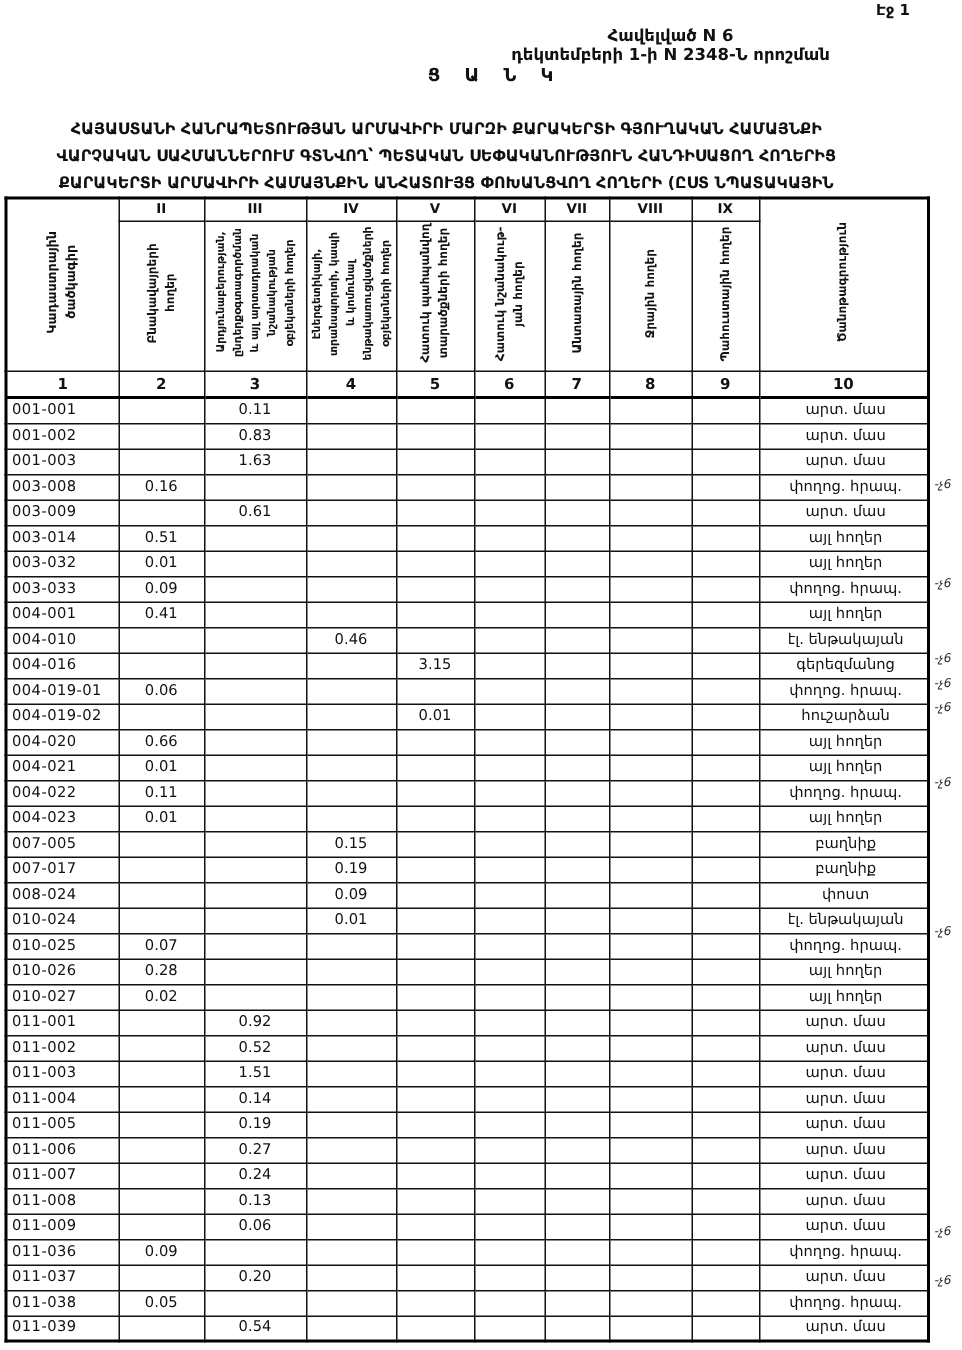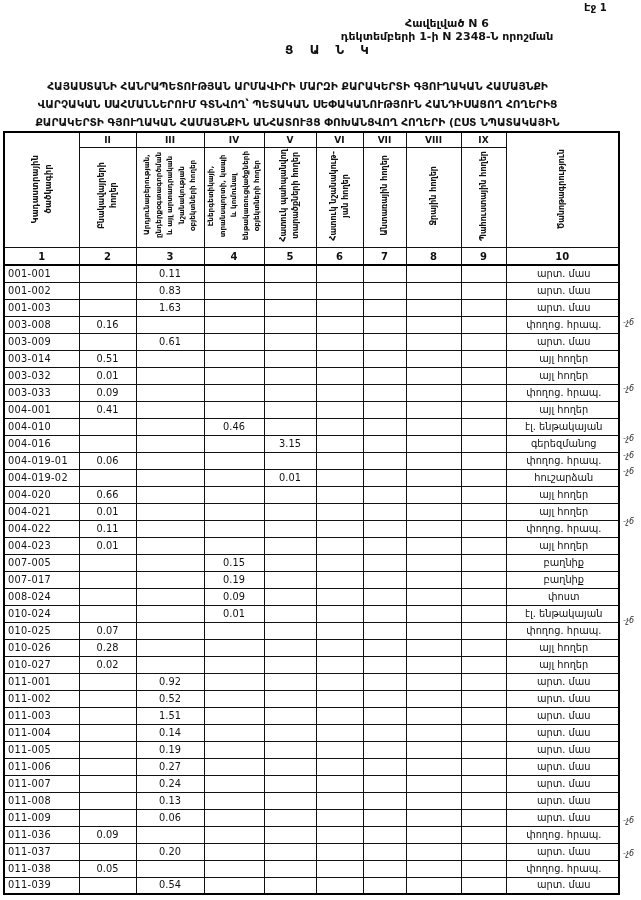--- a/index.html
+++ b/index.html
@@ -71,21 +71,21 @@
 <div class="appendix">
   <div>Հավելված N 6</div>
   <div>դեկտեմբերի 1-ի N 2348-Ն որոշման</div>
 </div>
 
 <div class="doc-heading">Ց Ա Ն Կ</div>
 
 <div class="doc-title">
   <div>ՀԱՅԱՍՏԱՆԻ ՀԱՆՐԱՊԵՏՈՒԹՅԱՆ ԱՐՄԱՎԻՐԻ ՄԱՐԶԻ ՔԱՐԱԿԵՐՏԻ ԳՅՈՒՂԱԿԱՆ ՀԱՄԱՅՆՔԻ</div>
   <div>ՎԱՐՉԱԿԱՆ ՍԱՀՄԱՆՆԵՐՈՒՄ ԳՏՆՎՈՂ՝ ՊԵՏԱԿԱՆ ՍԵՓԱԿԱՆՈՒԹՅՈՒՆ ՀԱՆԴԻՍԱՑՈՂ ՀՈՂԵՐԻՑ</div>
-  <div>ՔԱՐԱԿԵՐՏԻ ԳՅՈՒՂԱԿԱՆ ՀԱՄԱՅՆՔԻՆ ԱՆՀԱՏՈՒՅՑ ՓՈԽԱՆՑՎՈՂ ՀՈՂԵՐԻ (ԸՍՏ ՆՊԱՏԱԿԱՅԻՆ</div>
+  <div>ՔԱՐԱԿԵՐՏԻ ԱՐՄԱՎԻՐԻ ՀԱՄԱՅՆՔԻՆ ԱՆՀԱՏՈՒՅՑ ՓՈԽԱՆՑՎՈՂ ՀՈՂԵՐԻ (ԸՍՏ ՆՊԱՏԱԿԱՅԻՆ</div>
 </div>
 
 <table class="land-table">
   <colgroup>
     <col style="width:75px">
       <col style="width:57px">
       <col style="width:68px">
     <col style="width:60px">
       <col style="width:52px">
       <col style="width:47px">

